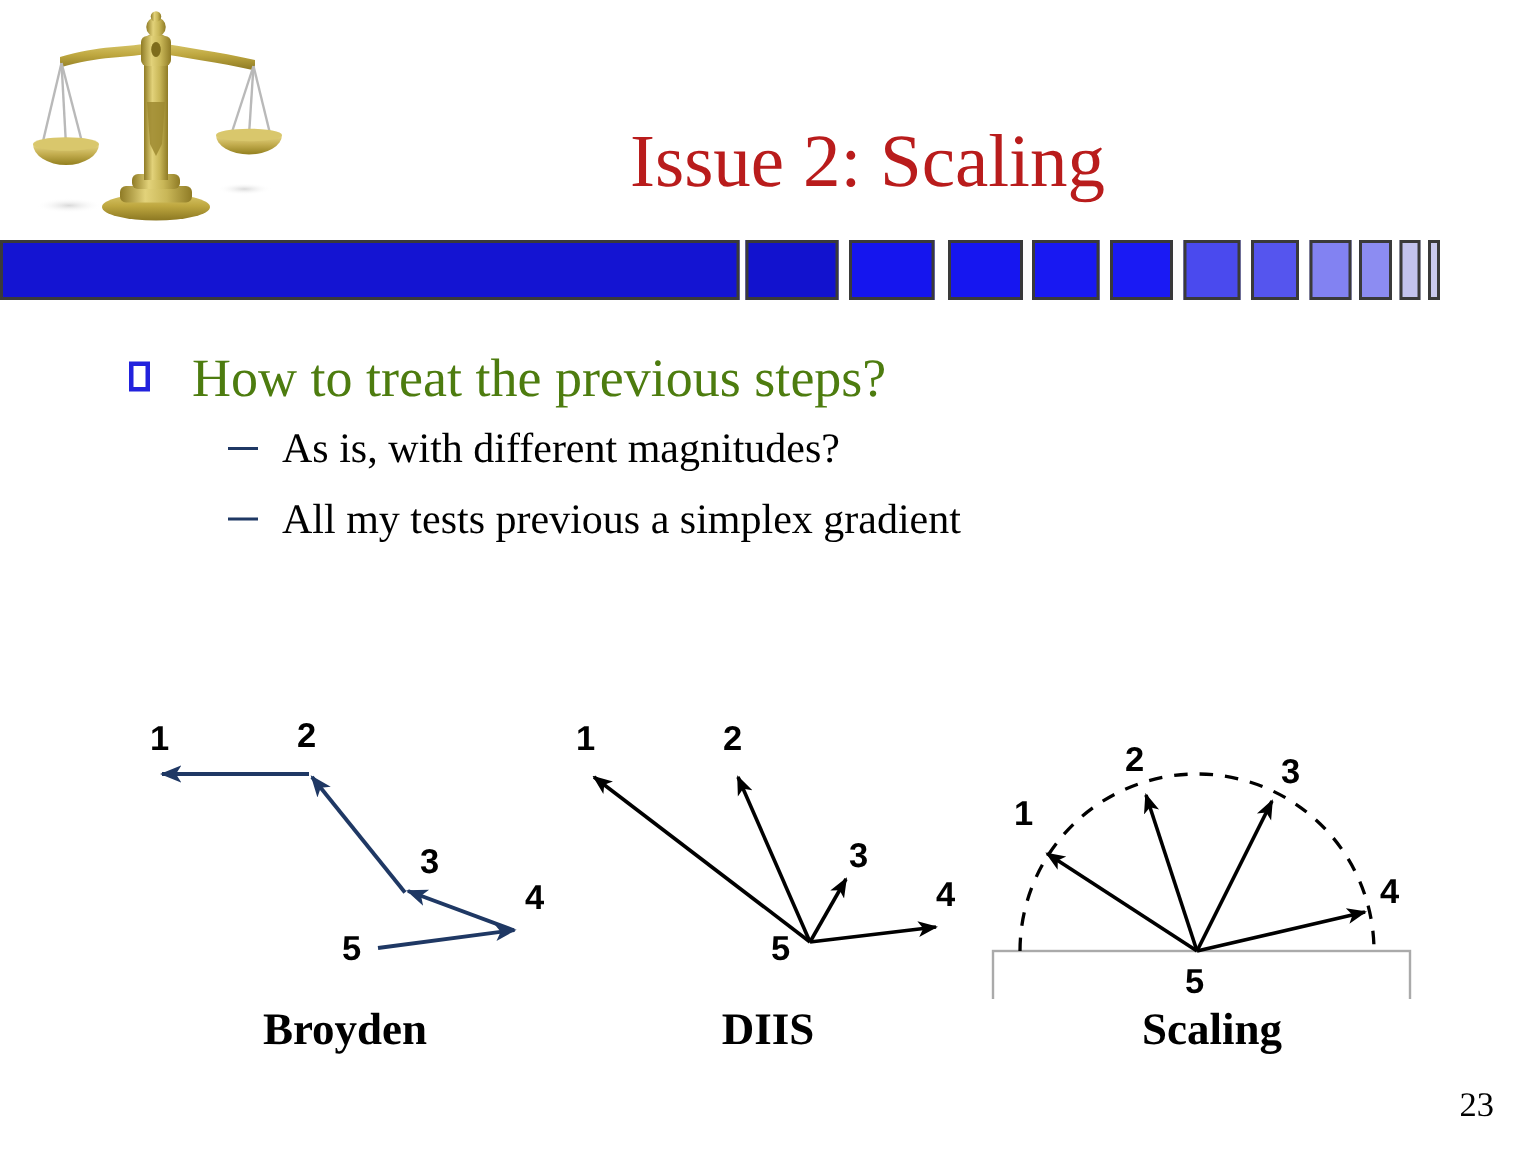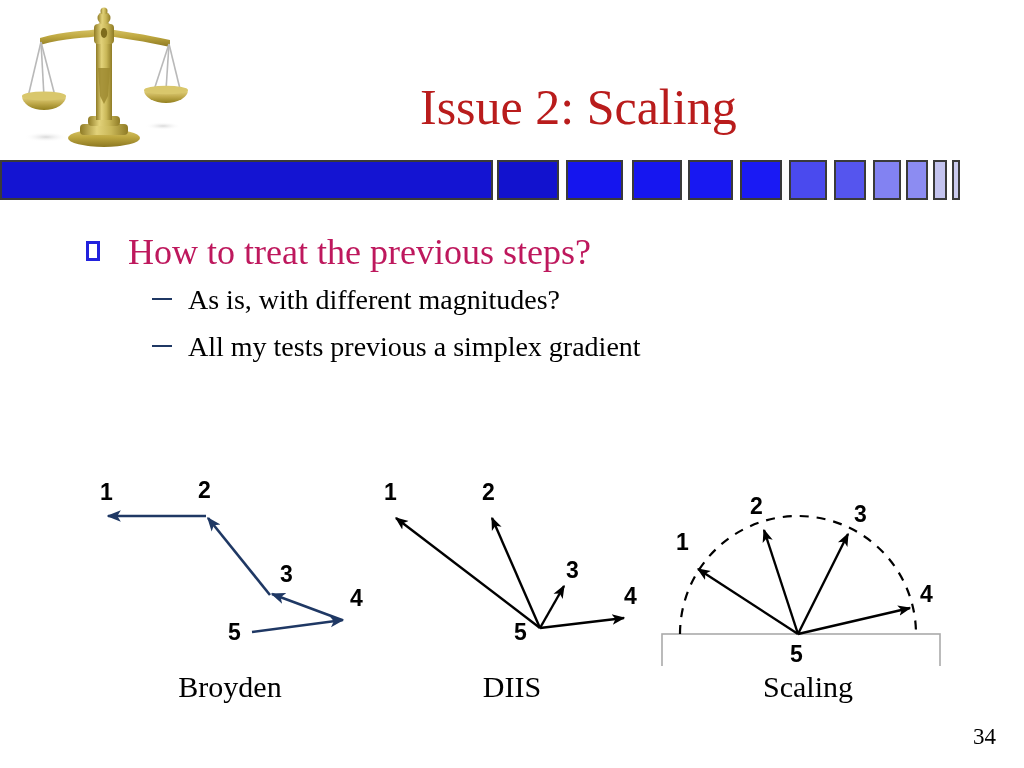--- a/index.html
+++ b/index.html
@@ -61,21 +61,21 @@
     position: absolute;
     left: 84px;
     top: 228px;
     width: 900px;
   }
   .lvl1 {
     position: relative;
     padding-left: 44px;
     font-size: 36px;
     line-height: 48px;
-    color: #be185d;
+    color: #4d7c0f;
     white-space: nowrap;
   }
   .lvl1 .bullet {
     position: absolute;
     left: 2px;
     top: 13px;
     width: 14px;
     height: 20px;
     box-sizing: border-box;
     border: 3px solid #2222DD;
@@ -116,20 +116,21 @@
   .caption {
     position: absolute;
     top: 198px;
     width: 100%;
     text-align: center;
     font-size: 30px;
     line-height: 34px;
     font-family: "Liberation Serif", "DejaVu Serif", serif;
     color: #000000;
     white-space: nowrap;
+    font-weight: bold;
   }
   .fignum {
     font-family: "Liberation Sans", "DejaVu Sans", sans-serif;
     font-weight: bold;
     font-size: 23px;
     fill: #000000;
   }
 
   
   #pagenum {
@@ -306,13 +307,13 @@
       <text class="fignum" x="92" y="28">2</text>
       <text class="fignum" x="196" y="36">3</text>
       <text class="fignum" x="262" y="116">4</text>
       <text class="fignum" x="132" y="176">5</text>
     </svg>
     <div class="caption" style="top:184px;">Scaling</div>
   </div>
 
 </div>
 
-<div id="pagenum">34</div>
+<div id="pagenum">23</div>
 
 </body></html>

